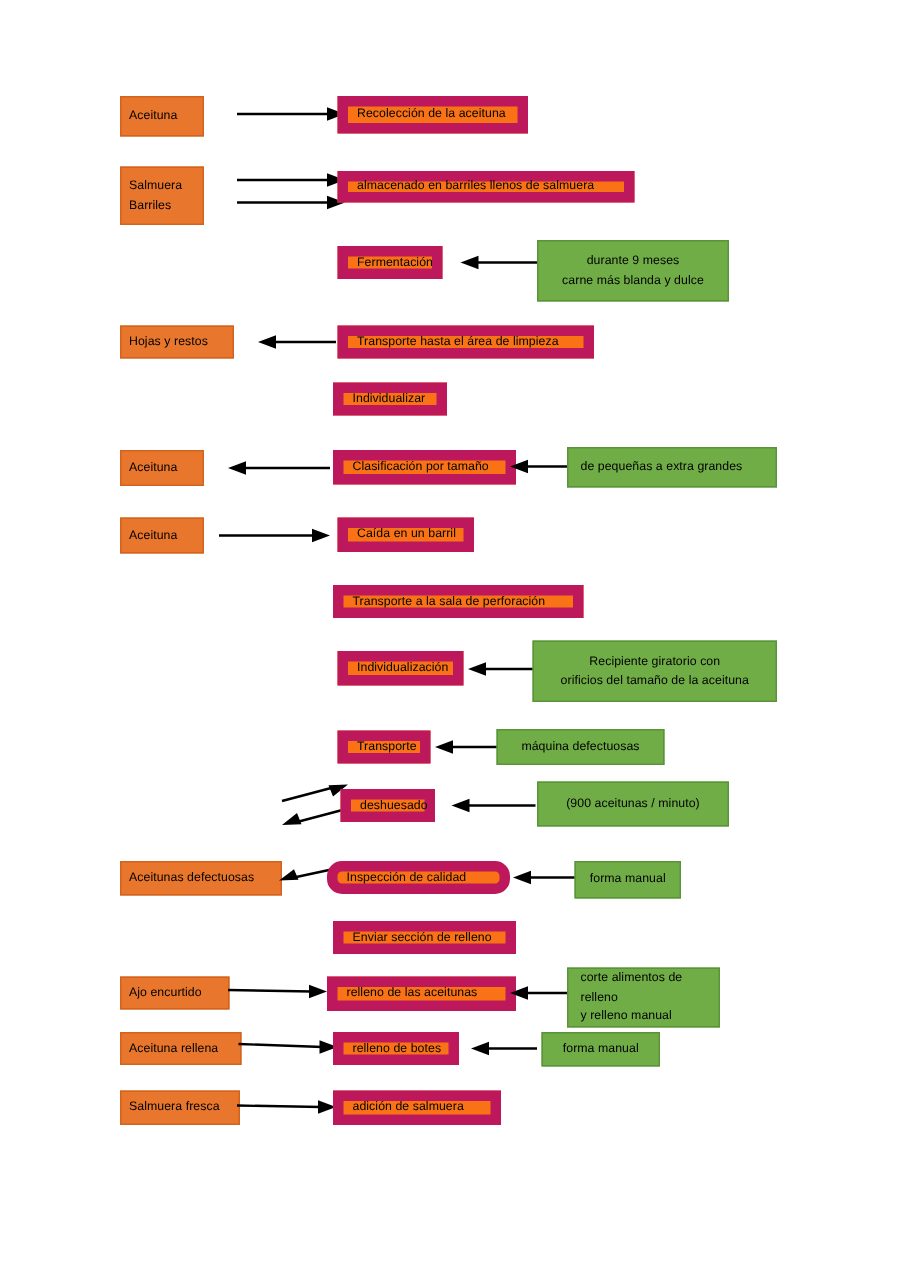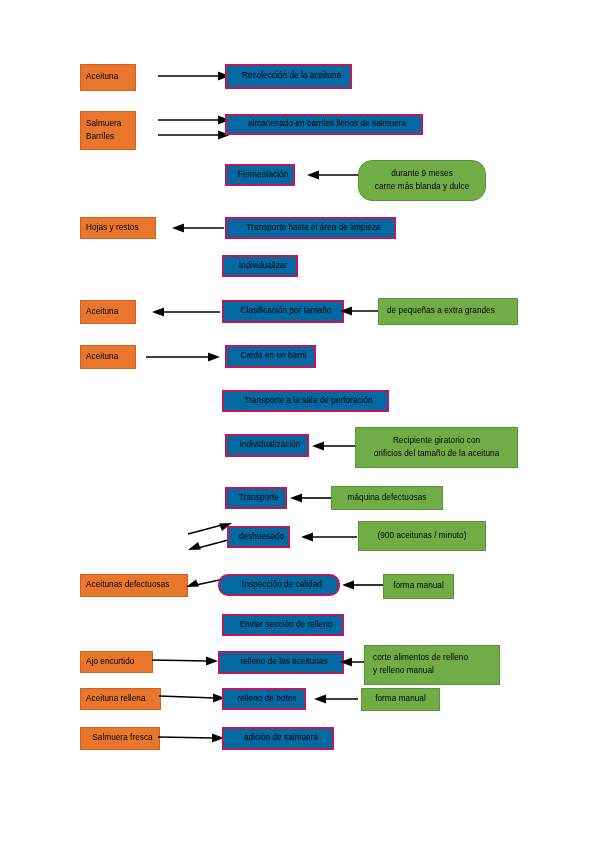--- a/index.html
+++ b/index.html
@@ -34,24 +34,24 @@
     display: block;
   }
   
   .n-orange {
     background: #e8762c;
     border: 1px solid #d2621d;
     padding-left: 5px;
     text-align: left;
   }
   .n-blue {
-    background: #0369a1;
-    border: 2px solid #be185d;
+    background: #f97316;
+    border: 7px solid #be185d;
     padding-left: 6px;
-    text-align: center;
+    text-align: left;
   }
   .n-green {
     background: #70ad47;
     border: 1px solid #5b9438;
     text-align: center;
     padding-left: 4px;
     padding-right: 4px;
   }
   .n-green.ta-left {
     text-align: left;
@@ -102,21 +102,21 @@
     <span class="nline">almacenado en barriles llenos de salmuera</span>
   </div>
 
   <div class="node n-blue" style="left:225px; top:164px; width:70px; height:22px;">
     <span class="nline">Fermentación</span>
   </div>
   <svg class="arrow" style="left:307px; top:169px; width:52px; height:12px;" viewBox="0 0 52 12">
     <line x1="52" y1="6" x2="10" y2="6"></line>
     <polygon points="0,6 12,1.5 12,10.5"></polygon>
   </svg>
-  <div class="node n-green" style="left:358px; top:160px; width:128px; height:41px;border-radius:14px;">
+  <div class="node n-green" style="left:358px; top:160px; width:128px; height:41px;">
     <span class="nline">durante 9 meses
 carne más blanda y dulce</span>
   </div>
 
   <div class="node n-orange" style="left:80px; top:217px; width:76px; height:22px;">
     <span class="nline">Hojas y restos</span>
   </div>
   <svg class="arrow" style="left:172px; top:222px; width:52px; height:12px;" viewBox="0 0 52 12">
     <line x1="52" y1="6" x2="10" y2="6"></line>
     <polygon points="0,6 12,1.5 12,10.5"></polygon>
@@ -233,21 +233,21 @@
     <line x1="0" y1="5" x2="56" y2="6"></line>
     <polygon points="66,6 54,1.5 54,10.5"></polygon>
   </svg>
   <div class="node n-blue" style="left:218px; top:651px; width:126px; height:23px;">
     <span class="nline">relleno de las aceitunas</span>
   </div>
   <svg class="arrow" style="left:340px; top:656px; width:44px; height:12px;" viewBox="0 0 44 12">
     <line x1="44" y1="6" x2="10" y2="6"></line>
     <polygon points="0,6 12,1.5 12,10.5"></polygon>
   </svg>
-  <div class="node n-green ta-left" style="left:364px; top:645px; width:136px; height:40px;">
+  <div class="node n-green ta-left" style="left:378px; top:645px; width:102px; height:40px;">
     <span class="nline">corte alimentos de relleno
 y relleno manual</span>
   </div>
 
   <div class="node n-orange" style="left:80px; top:688px; width:81px; height:22px;">
     <span class="nline">Aceituna rellena</span>
   </div>
   <svg class="arrow" style="left:159px; top:692px; width:66px; height:12px;" viewBox="0 0 66 12">
     <line x1="0" y1="4" x2="56" y2="6"></line>
     <polygon points="66,6 54,1.5 54,10.5"></polygon>
@@ -256,21 +256,21 @@
     <span class="nline">relleno de botes</span>
   </div>
   <svg class="arrow" style="left:314px; top:693px; width:44px; height:12px;" viewBox="0 0 44 12">
     <line x1="44" y1="6" x2="10" y2="6"></line>
     <polygon points="0,6 12,1.5 12,10.5"></polygon>
   </svg>
   <div class="node n-green" style="left:361px; top:688px; width:79px; height:23px;">
     <span class="nline">forma manual</span>
   </div>
 
-  <div class="node n-orange" style="left:80px; top:727px; width:80px; height:23px;align-items:center;">
+  <div class="node n-orange" style="left:80px; top:727px; width:80px; height:23px;">
     <span class="nline">Salmuera fresca</span>
   </div>
   <svg class="arrow" style="left:158px; top:732px; width:66px; height:12px;" viewBox="0 0 66 12">
     <line x1="0" y1="5" x2="56" y2="6"></line>
     <polygon points="66,6 54,1.5 54,10.5"></polygon>
   </svg>
   <div class="node n-blue" style="left:222px; top:727px; width:112px; height:23px;">
     <span class="nline">adición de salmuera</span>
   </div>
 

